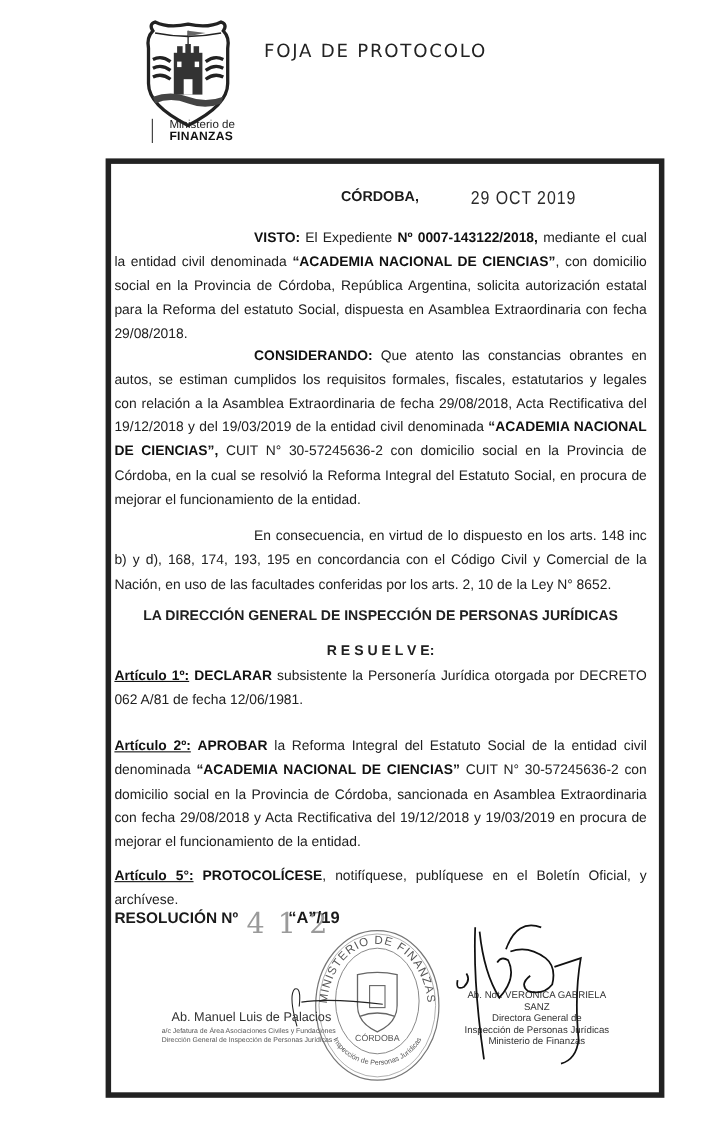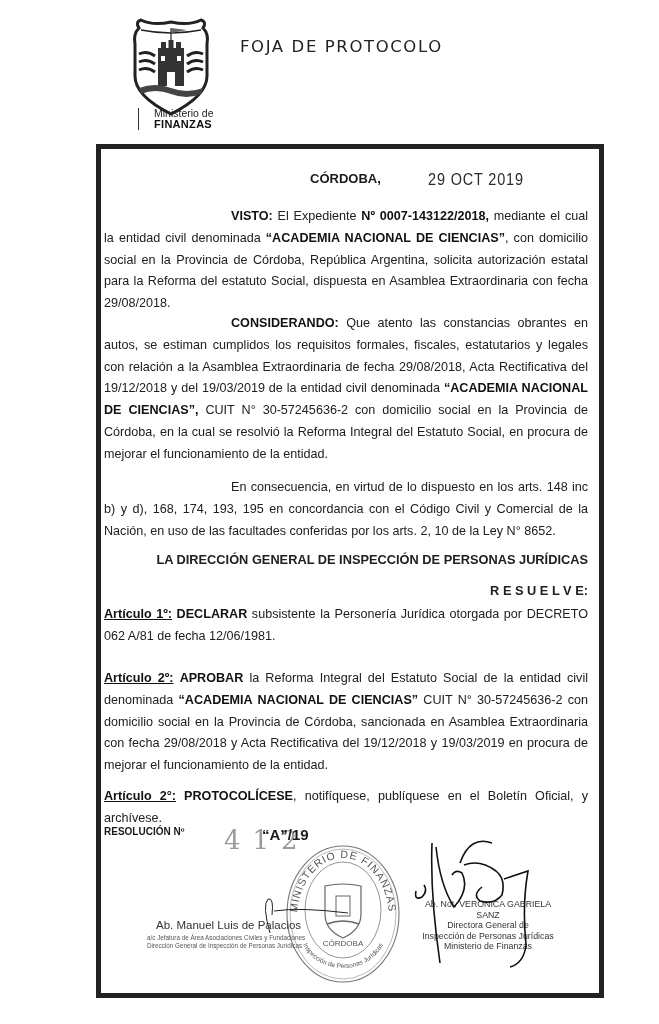--- a/index.html
+++ b/index.html
@@ -17,28 +17,28 @@
   .subtitle { left:240px; top:94px; width:330px; text-align:center; font-family:"DejaVu Sans", sans-serif;
               font-size:11.5px; line-height:17px; color:#333; letter-spacing:0.1px; }
 
   
   .frame { left:96px; top:144px; width:498px; height:844px; border:5px solid #222; }
 
   .p { position:absolute; left:104px; width:484px; font-size:12.6px; line-height:21.8px;
        text-align:justify; color:#202020; }
   .p b { color:#111; }
   .p .ind { display:inline-block; }
-  .center { text-align:right; }
+  .center { text-align:center; }
 
   .city { left:310px; top:171px; font-size:13px; font-weight:bold; }
   .date { left:428px; top:170px; font-size:17px; letter-spacing:1px; font-family:"Liberation Sans Narrow","Liberation Sans", sans-serif; color:#2a2a2a; transform:scaleX(0.85); transform-origin:left; }
 
   .u { text-decoration:underline; }
 
-  .resol { left:104px; top:826px; font-size:10px; font-weight:bold; }
+  .resol { left:104px; top:826px; font-size:14px; font-weight:bold; }
   .resnum { left:188px; top:825px; font-family:"DejaVu Serif", serif; font-size:26px; color:#9a9a9a; letter-spacing:12px;margin-left:36px; }
   .resyr { left:262px; top:826px; font-size:15px; font-weight:bold; }
 
   .stamp { left:283px; top:840px; width:120px; height:145px; }
 
   .sig-left-name { left:156px; top:919px; font-size:11.5px; color:#333; }
   .sig-left-sub { left:147px; font-size:6.3px; color:#555; }
   .sig-right { left:418px; top:899px; width:140px; text-align:center; font-size:8.8px; line-height:10.5px; color:#333; }
   .signature { left:410px; top:835px; width:150px; height:145px; }
   .sig-left-scribble { left:240px; top:895px; width:110px; height:40px; }
@@ -92,21 +92,21 @@
 
 <div class="p" style="top:604px;">
   <b class="u">Artículo 1º:</b> <b>DECLARAR</b><span> subsistente la Personería Jurídica otorgada por DECRETO 062 A/81 de fecha 12/06/1981.</span>
 </div>
 
 <div class="p" style="top:668px;">
   <b class="u">Artículo 2º:</b> <b>APROBAR</b><span> la Reforma Integral del Estatuto Social de la entidad civil denominada </span><b>“ACADEMIA NACIONAL DE CIENCIAS”</b><span> CUIT N° 30-57245636-2 con domicilio social en la Provincia de Córdoba, sancionada en Asamblea Extraordinaria con fecha 29/08/2018 y Acta Rectificativa del 19/12/2018 y 19/03/2019 en procura de mejorar el funcionamiento de la entidad.</span>
 </div>
 
 <div class="p" style="top:786px;">
-  <b class="u">Artículo 2°:</b> <b>PROTOCOLÍCESE</b><span>, notifíquese, publíquese en el Boletín Oficial, y archívese.</span>
+  <b class="u">Artículo 5°:</b> <b>PROTOCOLÍCESE</b><span>, notifíquese, publíquese en el Boletín Oficial, y archívese.</span>
 </div>
 
 <div class="abs resol">RESOLUCIÓN Nº</div>
 <div class="abs resnum">412</div>
 <div class="abs resyr">“A”/19</div>
 
 <svg class="abs stamp" viewBox="0 0 120 145">
   <defs>
     <path id="arcTop" d="M14 78 A46 60 0 0 1 106 78"></path>
     <path id="arcBot" d="M18 100 A44 40 0 0 0 102 100"></path>

